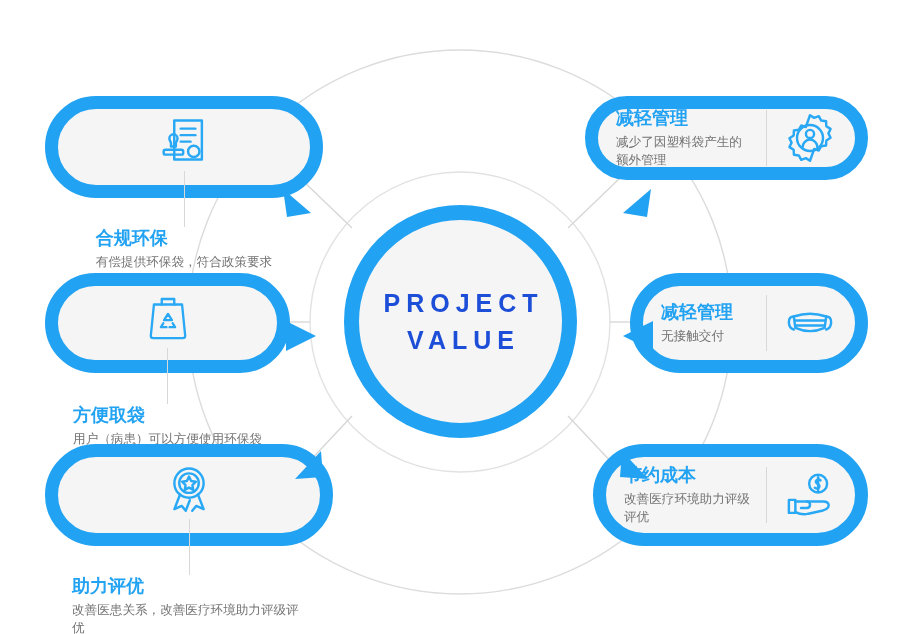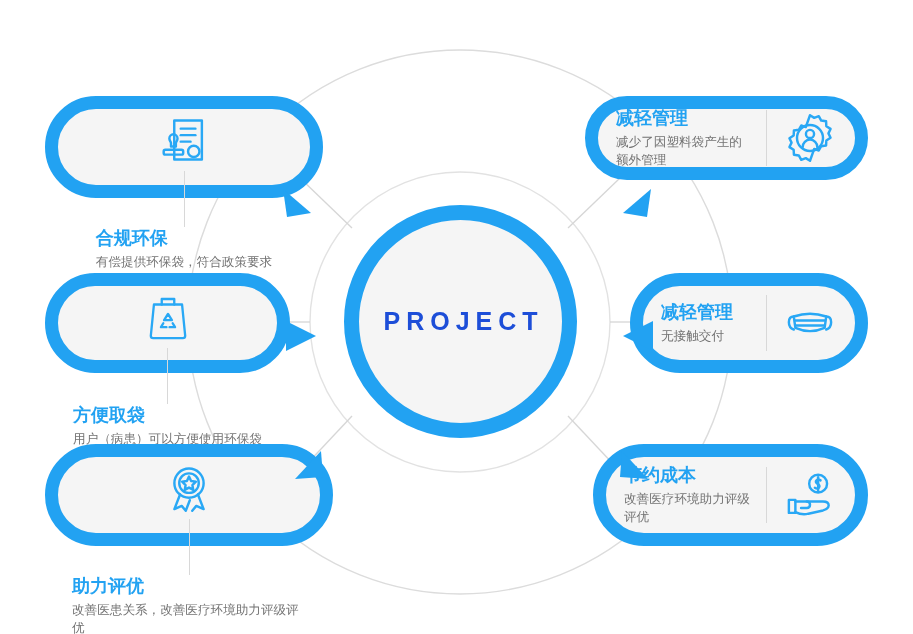--- a/index.html
+++ b/index.html
@@ -133,20 +133,21 @@
       <line x1="568" y1="228" x2="620" y2="178"></line>
       <line x1="310" y1="322" x2="280" y2="322"></line>
       <line x1="610" y1="322" x2="640" y2="322"></line>
       <line x1="352" y1="416" x2="305" y2="466"></line>
       <line x1="568" y1="416" x2="615" y2="466"></line>
     </g>
   </svg>
 
   <div class="hub">
     <div class="hub-line">PROJECT</div>
+    <div class="hub-line">VALUE</div>
   </div>
 
   <div class="card icon-left" id="card-compliance">
     <div class="card-inner">
       <div class="icon-box">
         <svg viewBox="0 0 64 64" width="52" height="52" fill="none" stroke="#29a8f5" stroke-width="3" stroke-linecap="round" stroke-linejoin="round">
           <path d="M20 8 H54 V56 H20 Z"></path>
           <line x1="28" y1="18" x2="46" y2="18"></line>
           <line x1="28" y1="26" x2="46" y2="26"></line>
           <line x1="28" y1="34" x2="40" y2="34"></line>

